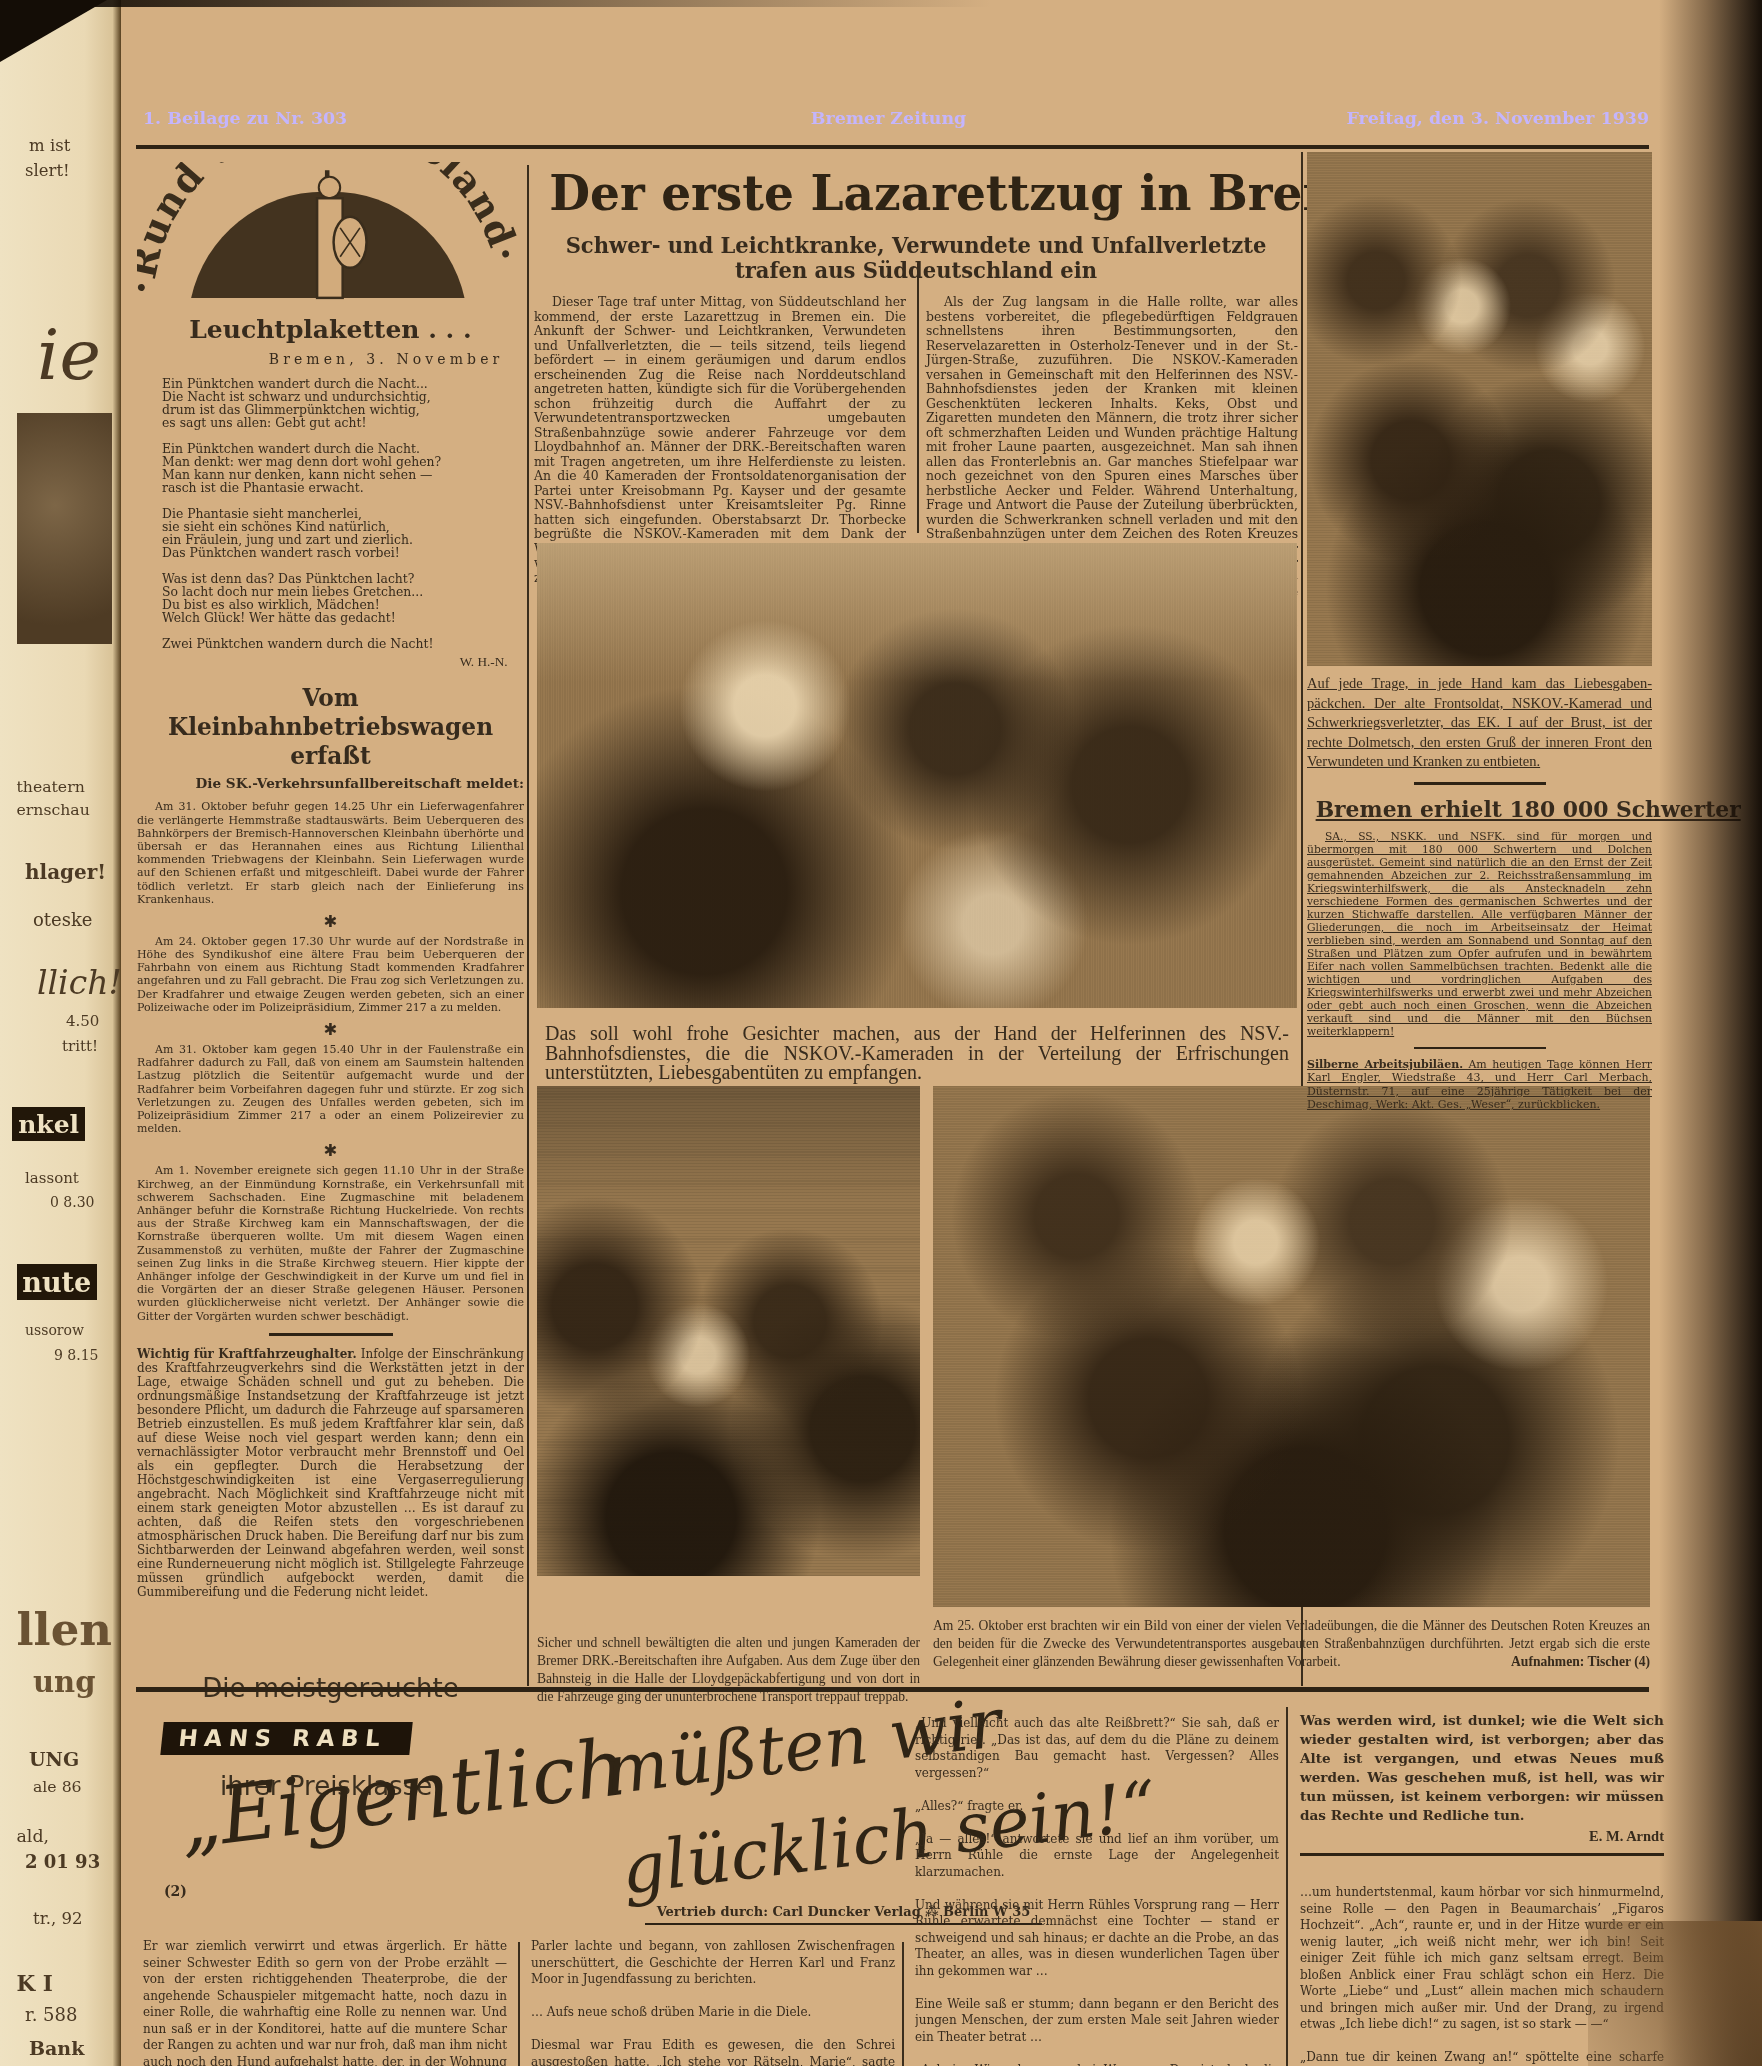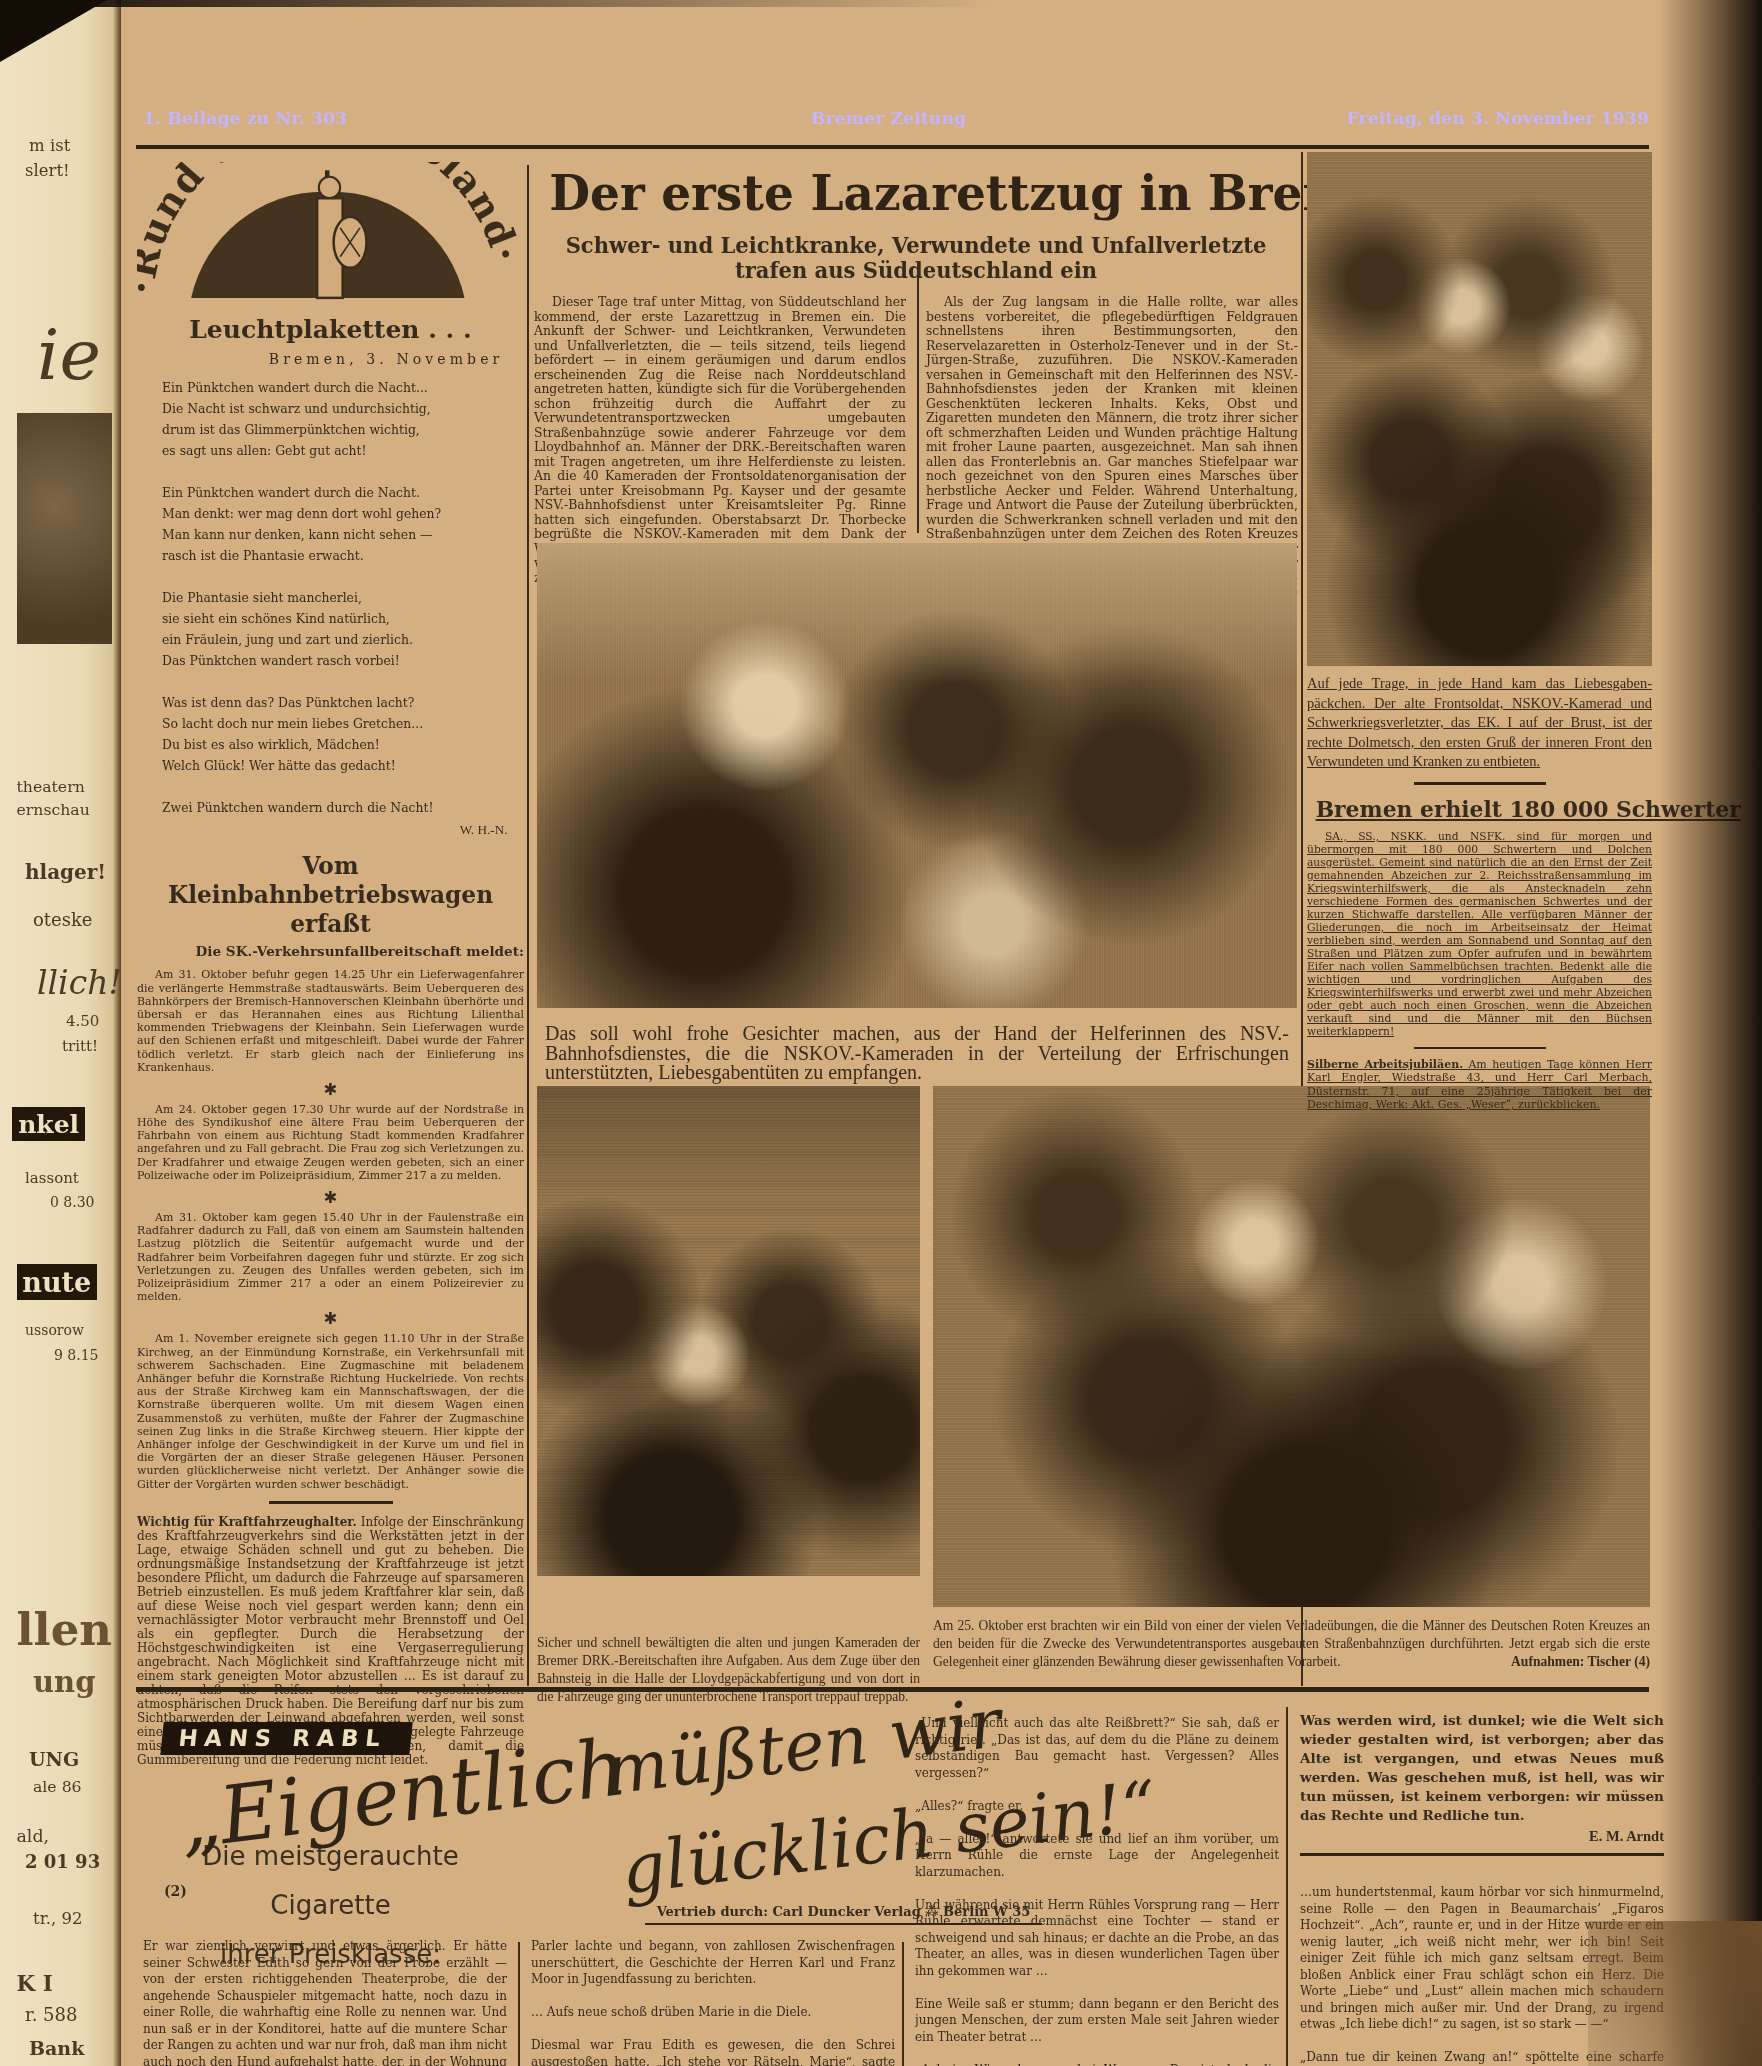--- a/index.html
+++ b/index.html
@@ -61,21 +61,21 @@
       radial-gradient(circle at 15% 45%, rgba(44,31,17,.9) 0 10%, rgba(0,0,0,0) 26%),
       radial-gradient(circle at 42% 55%, rgba(232,210,172,.8) 0 5%, rgba(0,0,0,0) 15%),
       radial-gradient(circle at 66% 48%, rgba(50,36,20,.9) 0 10%, rgba(0,0,0,0) 26%),
       radial-gradient(circle at 85% 70%, rgba(38,27,14,.92) 0 11%, rgba(0,0,0,0) 28%),
       radial-gradient(circle at 35% 88%, rgba(30,21,11,.95) 0 13%, rgba(0,0,0,0) 30%),
       repeating-linear-gradient(0deg, rgba(0,0,0,.08) 0 1.2px, rgba(0,0,0,0) 1.2px 2.9px);}
   
   #left-flow{position:absolute;left:137px;top:162px;width:387px;}
   .leucht-title{font-size:25px;font-weight:bold;text-align:center;margin:10.7px 0 7.4px;}
   .dateline{font-size:14px;letter-spacing:4.1px;text-align:right;padding-right:20.7px;margin-bottom:10px;}
-  .poem{font-size:12.4px;line-height:21px;padding-left:25px;}
+  .poem{font-size:12.4px;line-height:13px;padding-left:25px;}
   .poem-sig{text-align:right;font-size:13.2px;padding-right:16.5px;margin:4.1px 0 12.4px;font-family:"Liberation Serif",serif;}
   .kb-title{font-size:24px;font-weight:bold;text-align:center;margin:7.4px 0 5.8px;transform:scaleX(.97);}
   .kb-sub{font-size:13.6px;font-weight:bold;text-align:right;margin-bottom:9px;}
   .smalltext{font-size:11px;line-height:13.2px;}
   .star{text-align:center;font-size:16.5px;margin:4.1px 0;}
   .midrule{width:124px;height:2.5px;background:#2e2315;margin:10.7px auto;}
   .kraft{font-size:12px;line-height:14px;}
   .ad{margin-top:74px;text-align:center;font-family:"DejaVu Sans",sans-serif;color:#3b2f1f;}
   .ad .l{font-size:26px;margin-bottom:19px;}
   .ad .brand{font-size:35px;font-weight:bold;letter-spacing:5.8px;display:inline-block;}

